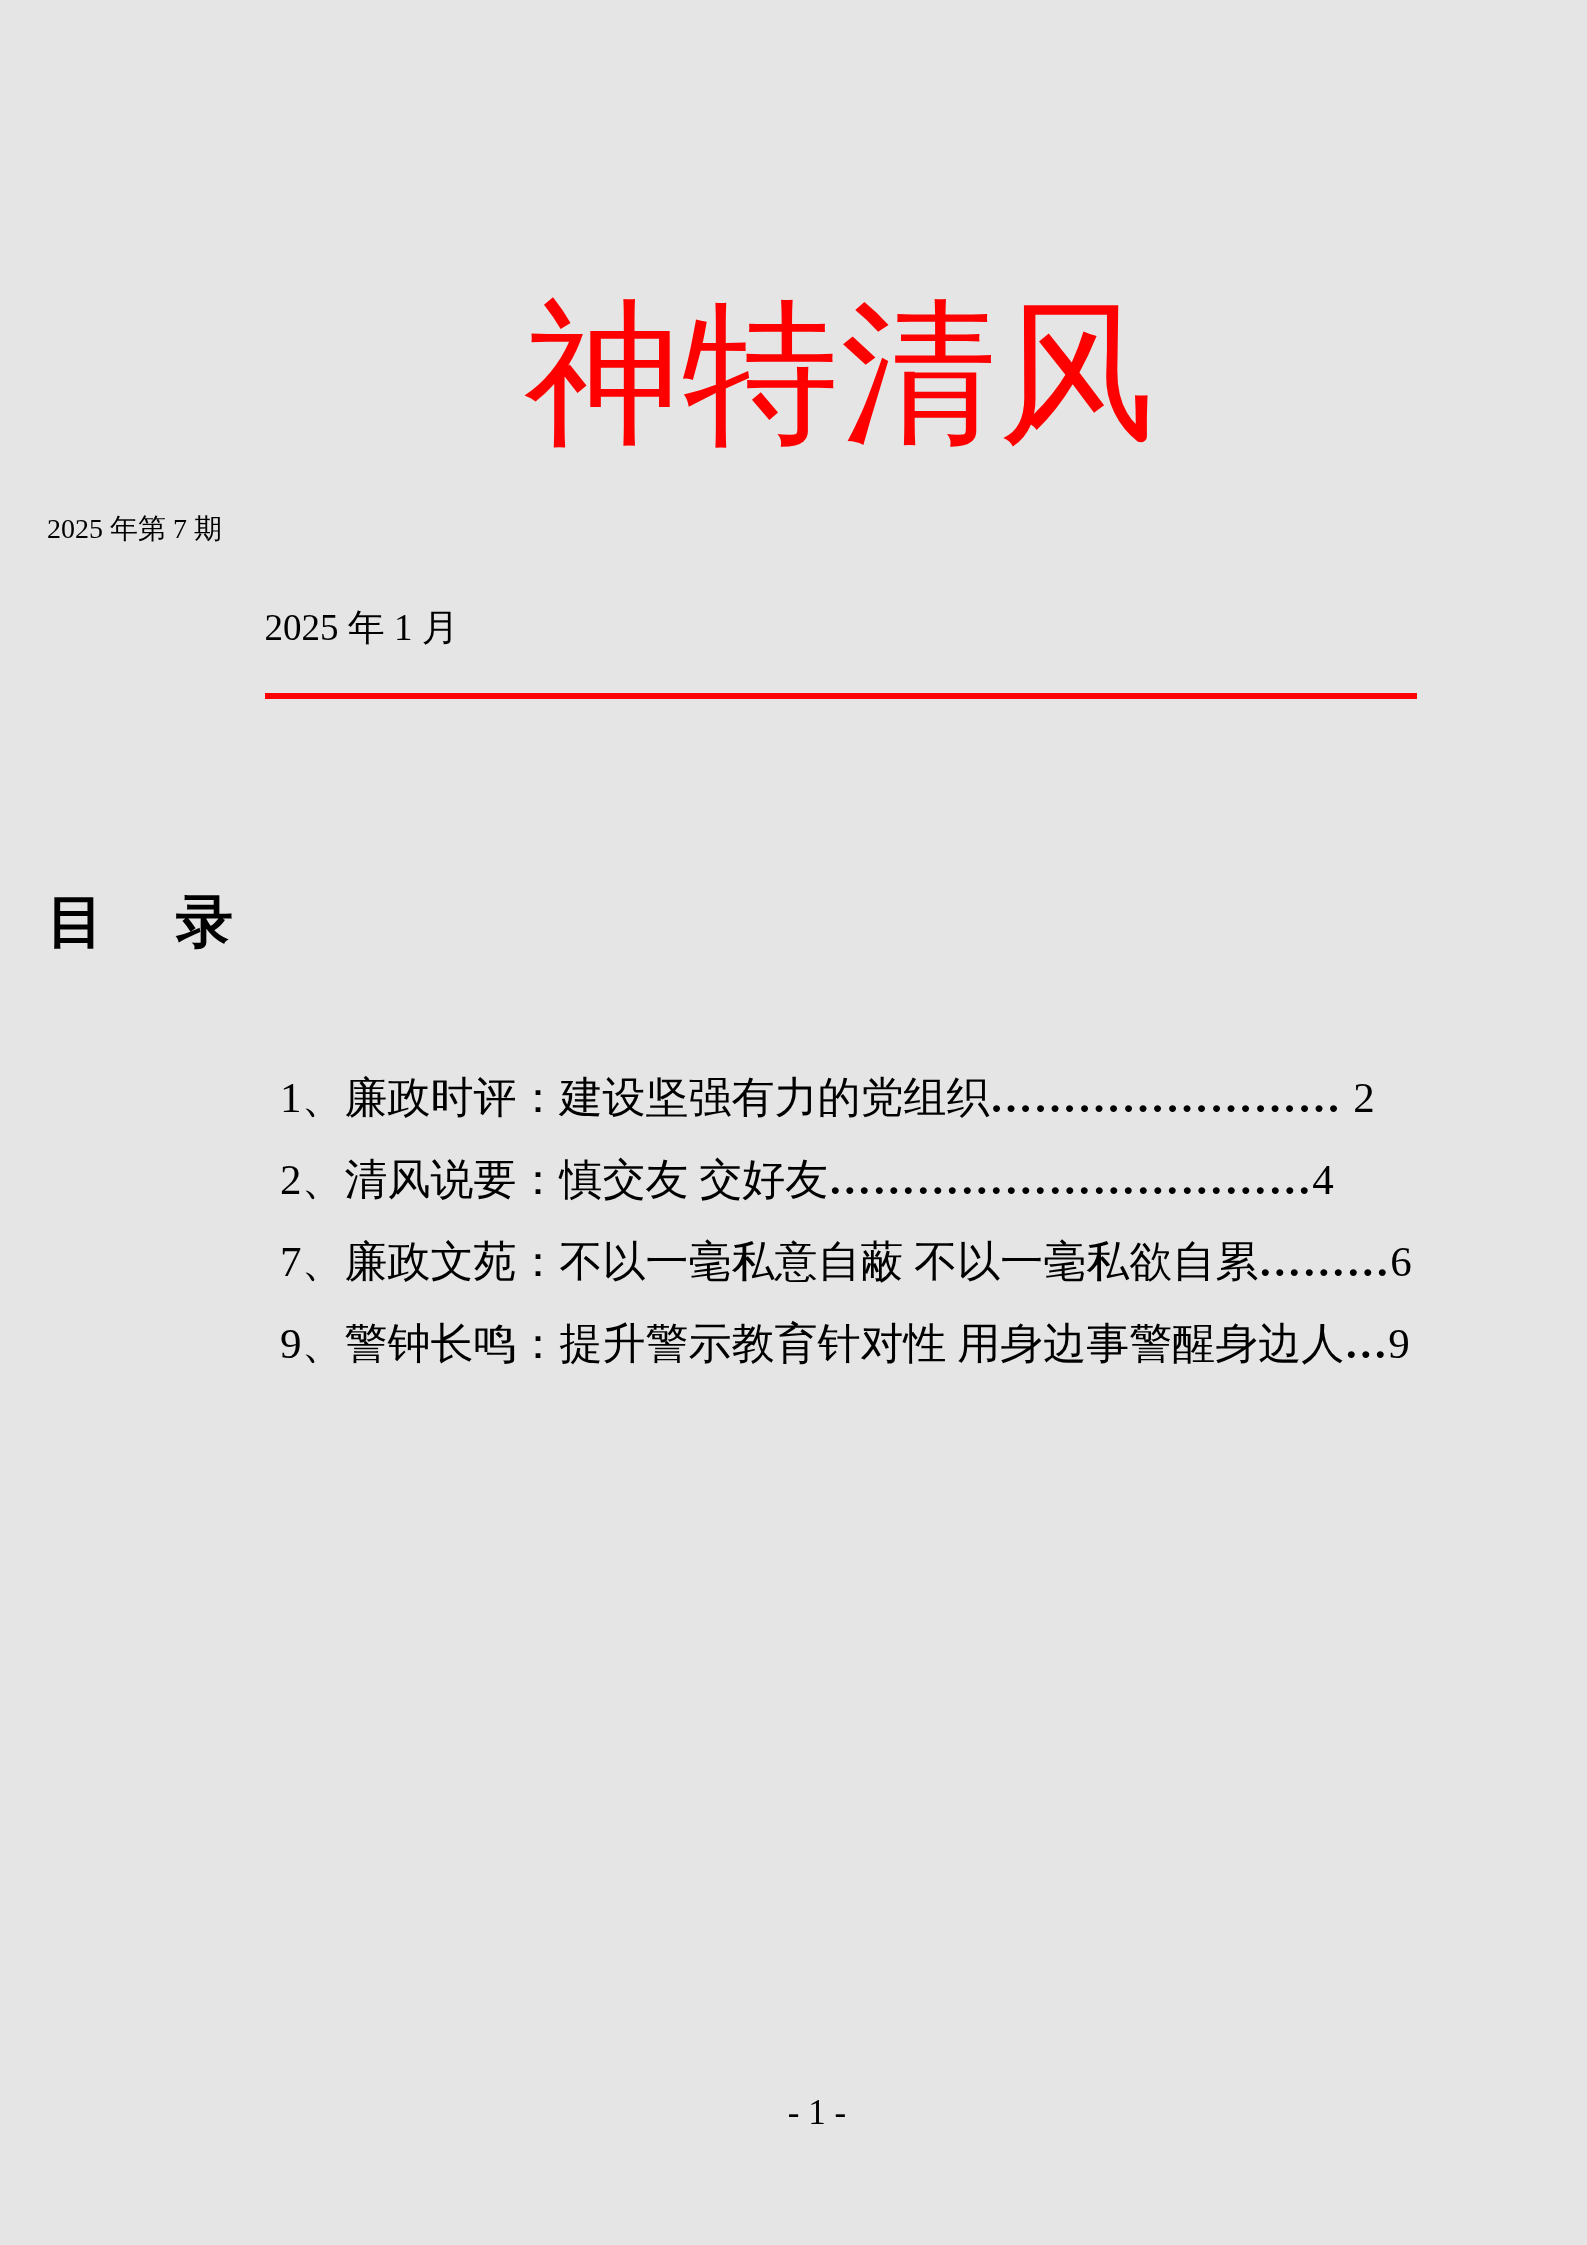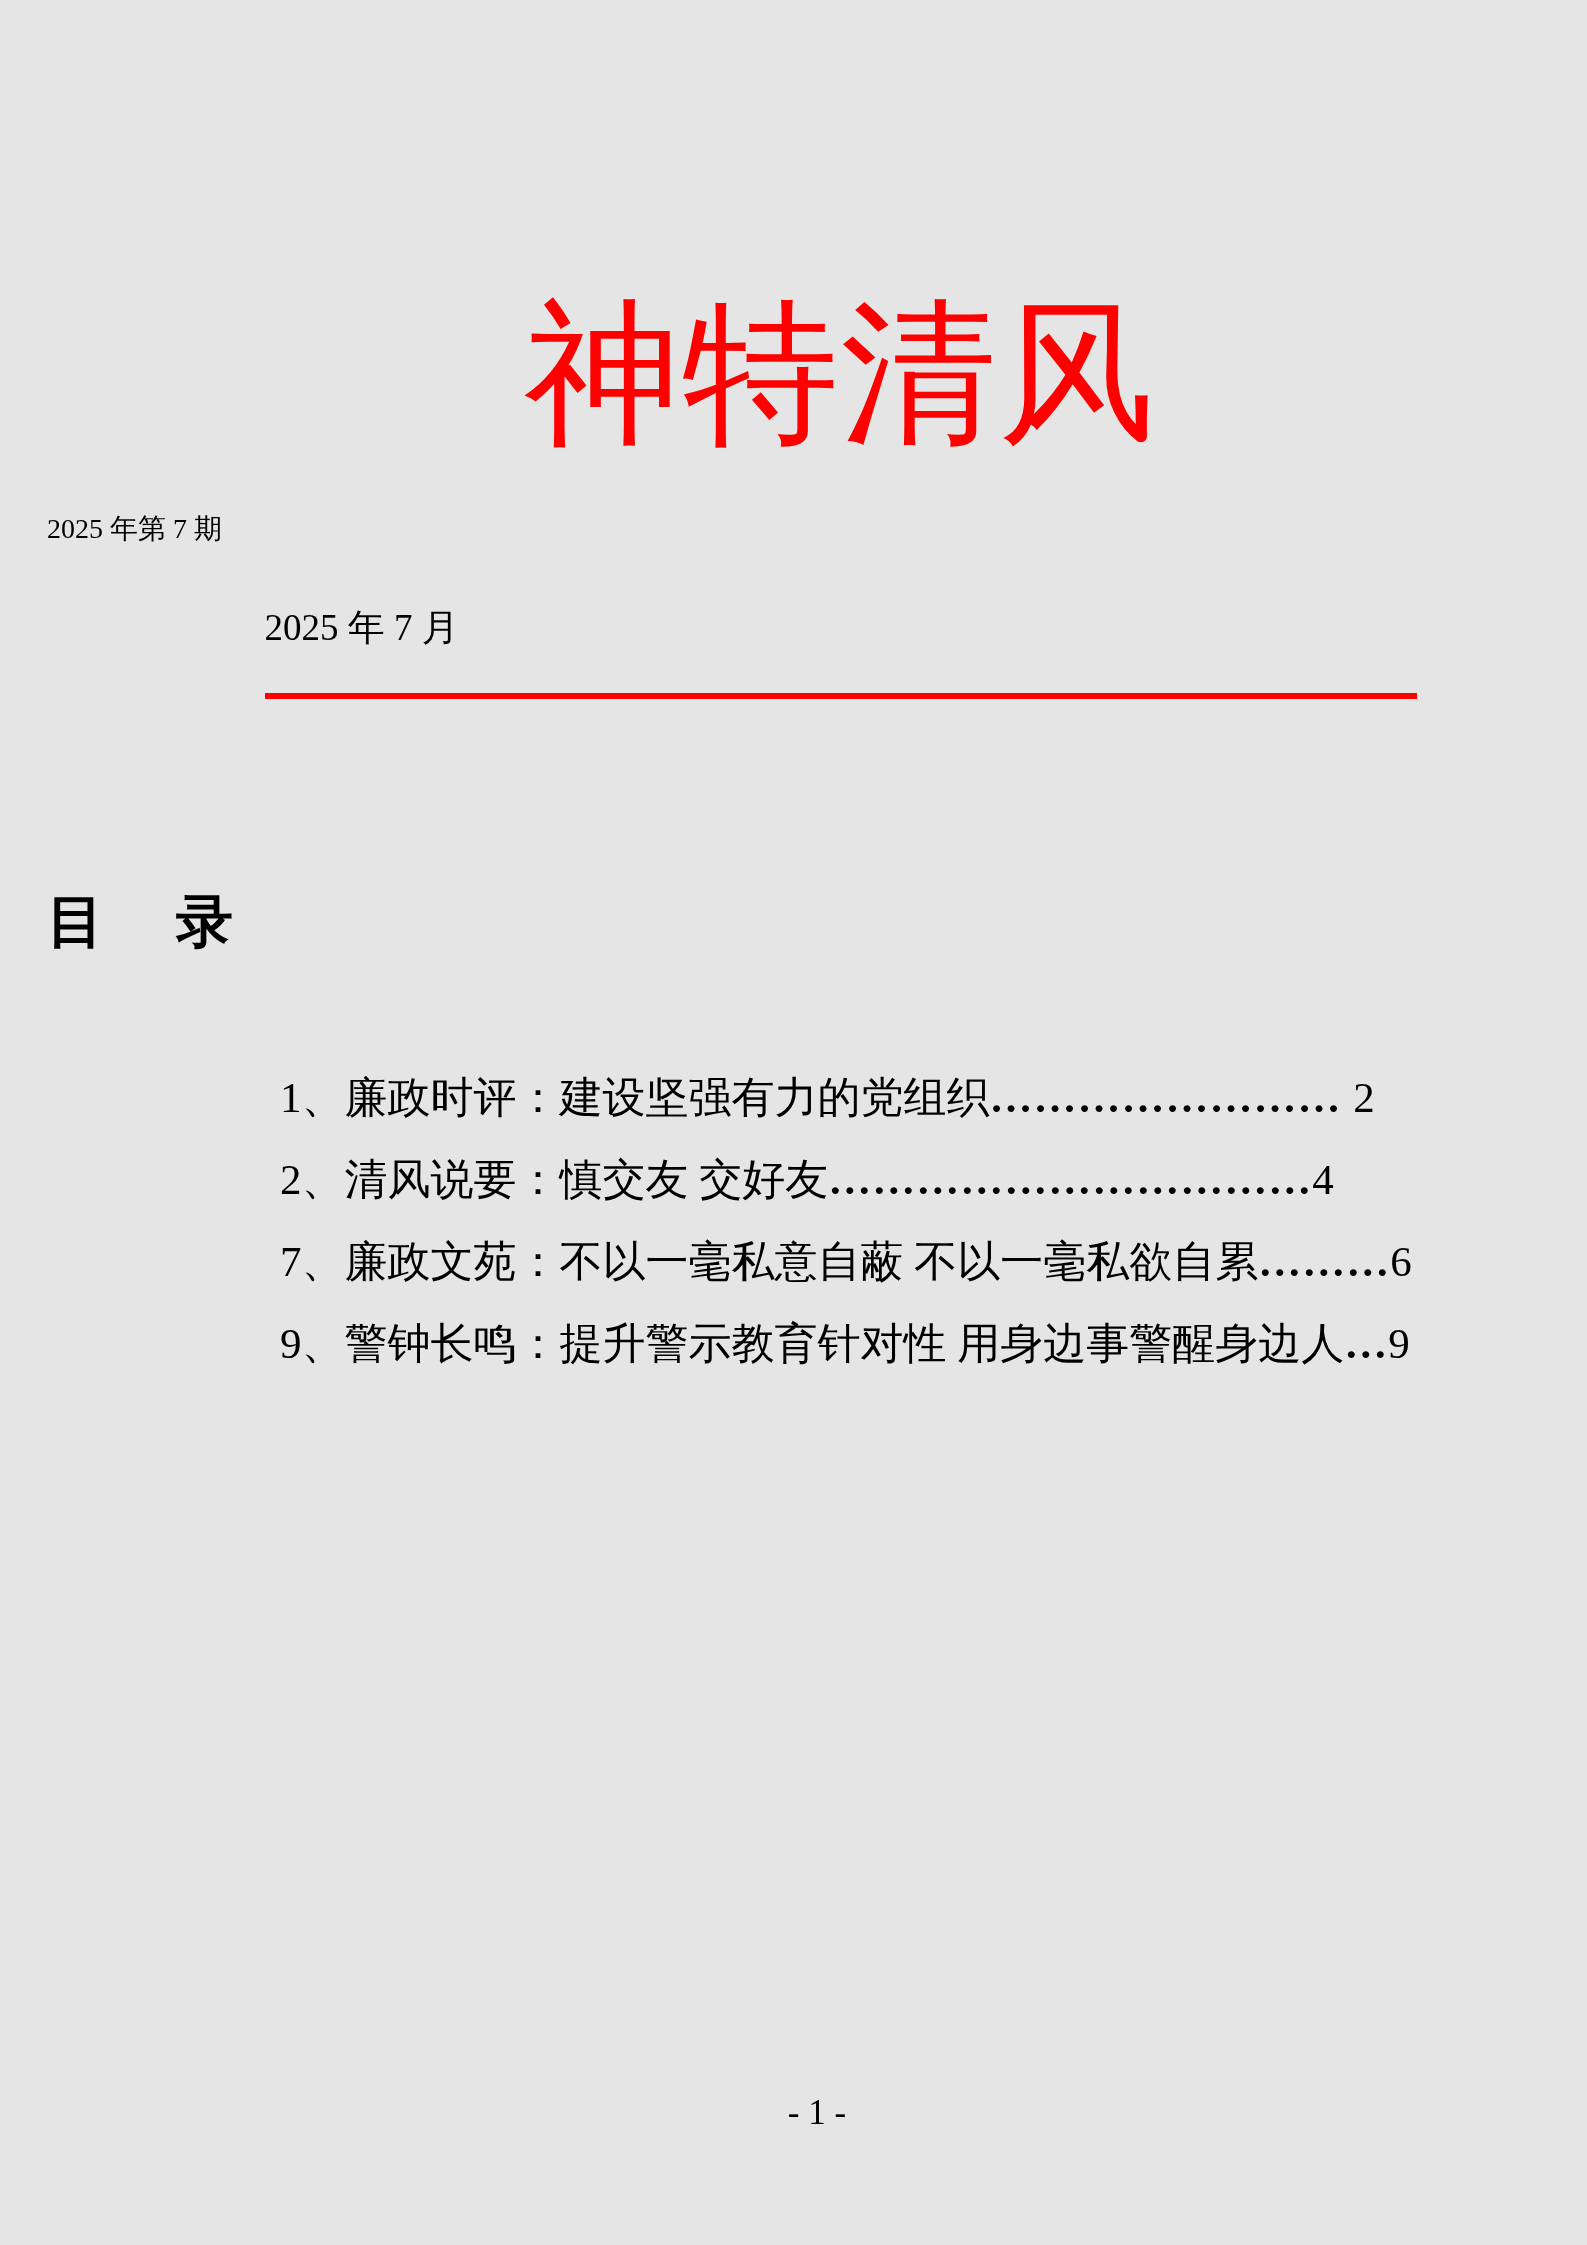--- a/index.html
+++ b/index.html
@@ -94,21 +94,21 @@
 </head>
 <body>
 
 <div class="page">
 
   <h1 class="masthead-title">神特清风</h1>
 
   <div class="issue-line">2025 年第 7 期</div>
 
   <div class="info-row">
-    <span>2025 年 7 月</span>
+    <span>2025 年 1 月</span>
   </div>
 
   <div class="red-rule"></div>
 
   <h2 class="toc-heading">
     <span class="heading-char">目</span><span class="heading-char">录</span>
   </h2>
 
   <ol class="toc-list">
     <li class="toc-item">

